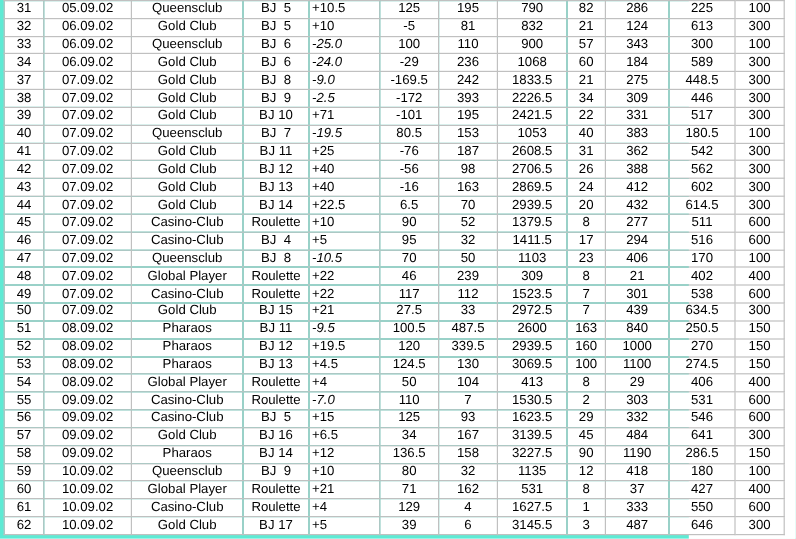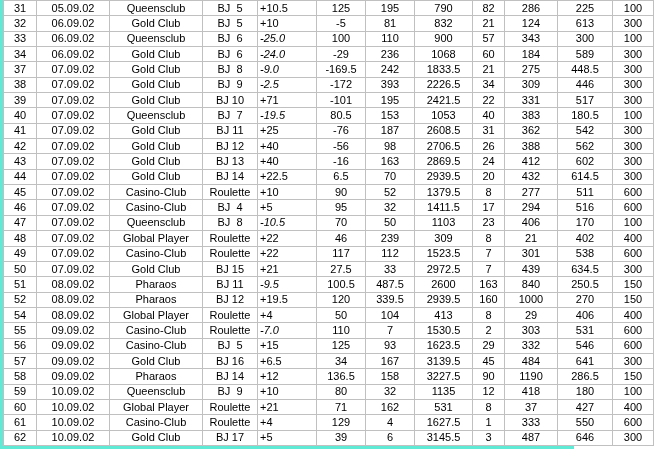--- a/index.html
+++ b/index.html
@@ -335,20 +335,34 @@
           <td class="left">+19.5</td>
           <td>120</td>
           <td>339.5</td>
           <td>2939.5</td>
           <td>160</td>
           <td>1000</td>
           <td>270</td>
           <td>150</td>
         </tr>
         <tr>
+          <td>53</td>
+          <td>08.09.02</td>
+          <td>Pharaos</td>
+          <td>BJ 13</td>
+          <td class="left">+4.5</td>
+          <td>124.5</td>
+          <td>130</td>
+          <td>3069.5</td>
+          <td>100</td>
+          <td>1100</td>
+          <td>274.5</td>
+          <td>150</td>
+        </tr>
+        <tr>
           <td>54</td>
           <td>08.09.02</td>
           <td>Global Player</td>
           <td>Roulette</td>
           <td class="left">+4</td>
           <td>50</td>
           <td>104</td>
           <td>413</td>
           <td>8</td>
           <td>29</td>

